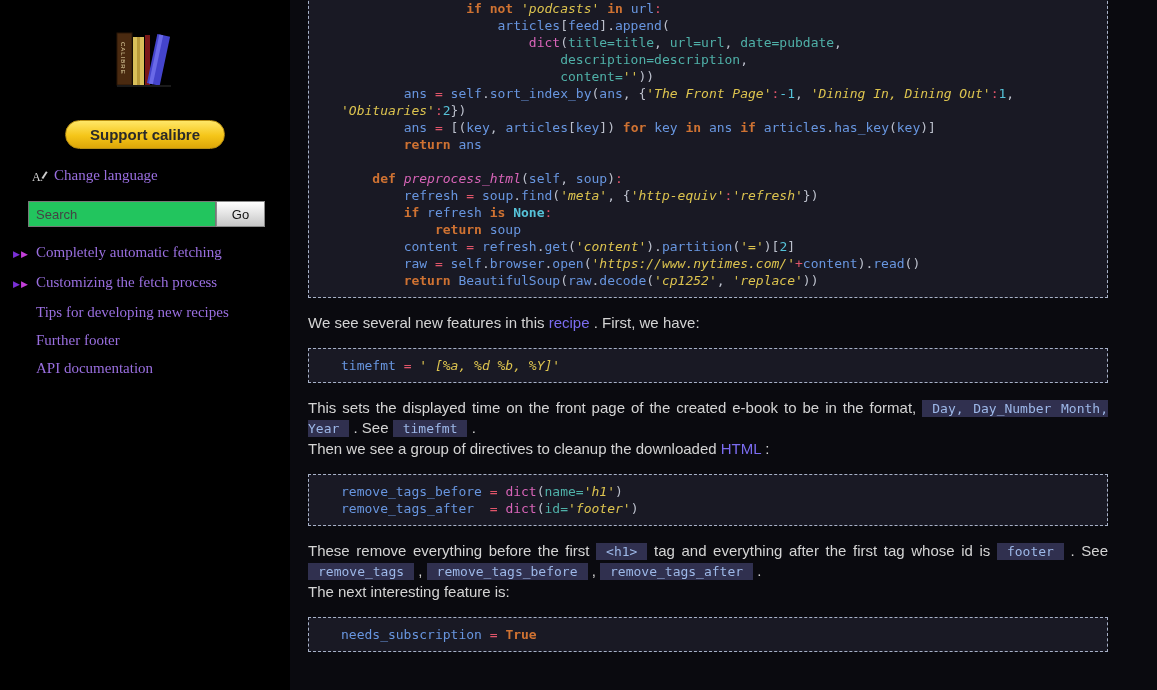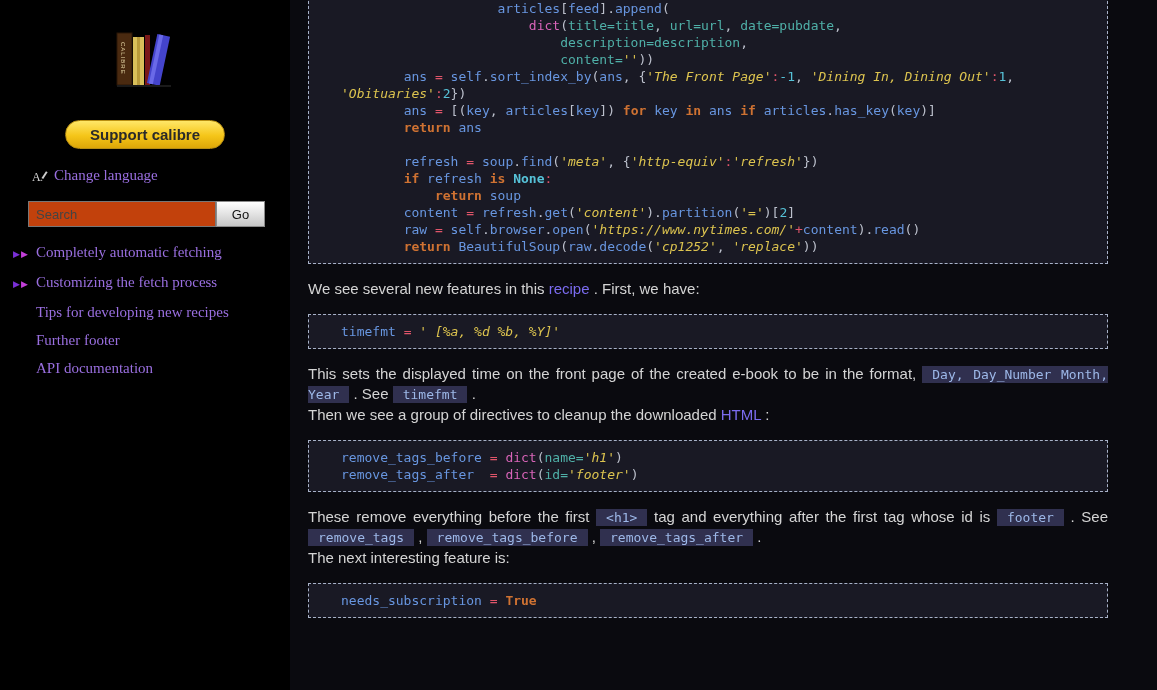--- a/index.html
+++ b/index.html
@@ -17,21 +17,21 @@
   
   .sidebar{flex:0 0 290px;background:var(--page-bg);height:576px;border-radius:23px;}
   .logo{display:block;width:76px;margin:30px auto 0;cursor:pointer;}
   .support{display:flex;align-items:center;justify-content:center;width:160px;height:29px;margin:26px auto 0;
     background:linear-gradient(#ffe768,var(--support-yellow) 55%,#dda708);border:1px solid #b98f12;border-radius:15px;
     color:#2a2a2a;font:bold 15px "Liberation Sans",sans-serif;text-decoration:none;}
   .langrow{display:flex;align-items:center;gap:6px;margin:18px 0 0 32px;text-decoration:none;
     color:var(--sidebar-link);font:15px "Liberation Serif",serif;}
   .langicon{display:inline-flex;}
   .searchrow{display:flex;margin:17px 0 0 28px;}
-  .searchinput{width:188px;height:26px;border:1px solid #777;background:#c2410c;color:#222;
+  .searchinput{width:188px;height:26px;border:1px solid #777;background:#22c55e;color:#222;
     padding:2px 7px;font:13px "Liberation Sans",sans-serif;outline:none;}
   .searchinput::placeholder{color:#444;}
   .gobtn{width:49px;height:26px;margin-left:0;background:linear-gradient(#ffffff,#c6c6c6);
     border:1px solid #8a8a8a;color:#111;font:13px "Liberation Sans",sans-serif;cursor:pointer;}
   .nav{margin:15px 0 0 13px;font:15px "Liberation Serif",serif;}
   .nav-item{display:flex;align-items:baseline;margin:0 0 8px 0;line-height:20px;}
   .arrowbox{display:inline-block;width:23px;font-size:9px;letter-spacing:1px;}
   .arrowbox .a1{color:#7a2fd8;}
   .arrowbox .a2{color:#c23fd8;}
   .navlink{color:var(--sidebar-link);text-decoration:none;text-align:center;}
@@ -118,29 +118,31 @@
         </div>
         <div class="nav-item">
           <span class="arrowbox"></span>
           <a href="#" class="navlink">API documentation</a>
         </div>
       </nav>
   </aside>
 
   <main class="main">
     <div class="codeblock codeblock-top">
+        <div class="code-line"><span class="tok-pn">                </span><span class="tok-kw">if</span><span class="tok-pn"> </span><span class="tok-kw">not</span><span class="tok-pn"> </span><span class="tok-str">'podcasts'</span><span class="tok-pn"> </span><span class="tok-kw">in</span><span class="tok-pn"> </span><span class="tok-nm">url</span><span class="tok-op">:</span></div>
         <div class="code-line"><span class="tok-pn">                    </span><span class="tok-nm">articles</span><span class="tok-pn">[</span><span class="tok-nm">feed</span><span class="tok-pn">].</span><span class="tok-nm">append</span><span class="tok-pn">(</span></div>
         <div class="code-line"><span class="tok-pn">                        </span><span class="tok-fn">dict</span><span class="tok-pn">(</span><span class="tok-ka">title=title</span><span class="tok-pn">, </span><span class="tok-ka">url=url</span><span class="tok-pn">, </span><span class="tok-ka">date=pubdate</span><span class="tok-pn">,</span></div>
         <div class="code-line"><span class="tok-pn">                            </span><span class="tok-ka">description=description</span><span class="tok-pn">,</span></div>
         <div class="code-line"><span class="tok-pn">                            </span><span class="tok-ka">content=</span><span class="tok-str">''</span><span class="tok-pn">))</span></div>
         <div class="code-line"><span class="tok-pn">        </span><span class="tok-nm">ans</span><span class="tok-pn"> </span><span class="tok-op">=</span><span class="tok-pn"> </span><span class="tok-nm">self</span><span class="tok-pn">.</span><span class="tok-nm">sort_index_by</span><span class="tok-pn">(</span><span class="tok-nm">ans</span><span class="tok-pn">, {</span><span class="tok-str">'The Front Page'</span><span class="tok-op">:</span><span class="tok-num">-1</span><span class="tok-pn">, </span><span class="tok-str">'Dining In, Dining Out'</span><span class="tok-op">:</span><span class="tok-num">1</span><span class="tok-pn">,</span></div>
         <div class="code-line"><span class="tok-str">'Obituaries'</span><span class="tok-op">:</span><span class="tok-num">2</span><span class="tok-pn">})</span></div>
         <div class="code-line"><span class="tok-pn">        </span><span class="tok-nm">ans</span><span class="tok-pn"> </span><span class="tok-op">=</span><span class="tok-pn"> [(</span><span class="tok-nm">key</span><span class="tok-pn">, </span><span class="tok-nm">articles</span><span class="tok-pn">[</span><span class="tok-nm">key</span><span class="tok-pn">]) </span><span class="tok-kw">for</span><span class="tok-pn"> </span><span class="tok-nm">key</span><span class="tok-pn"> </span><span class="tok-kw">in</span><span class="tok-pn"> </span><span class="tok-nm">ans</span><span class="tok-pn"> </span><span class="tok-kw">if</span><span class="tok-pn"> </span><span class="tok-nm">articles</span><span class="tok-pn">.</span><span class="tok-nm">has_key</span><span class="tok-pn">(</span><span class="tok-nm">key</span><span class="tok-pn">)]</span></div>
         <div class="code-line"><span class="tok-pn">        </span><span class="tok-kw">return</span><span class="tok-pn"> </span><span class="tok-nm">ans</span></div>
         <div class="code-line">&nbsp;</div>
+        <div class="code-line"><span class="tok-pn">    </span><span class="tok-kw">def</span><span class="tok-pn"> </span><span class="tok-df">preprocess_html</span><span class="tok-pn">(</span><span class="tok-nm">self</span><span class="tok-pn">, </span><span class="tok-nm">soup</span><span class="tok-pn">)</span><span class="tok-op">:</span></div>
         <div class="code-line"><span class="tok-pn">        </span><span class="tok-nm">refresh</span><span class="tok-pn"> </span><span class="tok-op">=</span><span class="tok-pn"> </span><span class="tok-nm">soup</span><span class="tok-pn">.</span><span class="tok-nm">find</span><span class="tok-pn">(</span><span class="tok-str">'meta'</span><span class="tok-pn">, {</span><span class="tok-str">'http-equiv'</span><span class="tok-op">:</span><span class="tok-str">'refresh'</span><span class="tok-pn">})</span></div>
         <div class="code-line"><span class="tok-pn">        </span><span class="tok-kw">if</span><span class="tok-pn"> </span><span class="tok-nm">refresh</span><span class="tok-pn"> </span><span class="tok-kw">is</span><span class="tok-pn"> </span><span class="tok-bi">None</span><span class="tok-op">:</span></div>
         <div class="code-line"><span class="tok-pn">            </span><span class="tok-kw">return</span><span class="tok-pn"> </span><span class="tok-nm">soup</span></div>
         <div class="code-line"><span class="tok-pn">        </span><span class="tok-nm">content</span><span class="tok-pn"> </span><span class="tok-op">=</span><span class="tok-pn"> </span><span class="tok-nm">refresh</span><span class="tok-pn">.</span><span class="tok-nm">get</span><span class="tok-pn">(</span><span class="tok-str">'content'</span><span class="tok-pn">).</span><span class="tok-nm">partition</span><span class="tok-pn">(</span><span class="tok-str">'='</span><span class="tok-pn">)[</span><span class="tok-num">2</span><span class="tok-pn">]</span></div>
         <div class="code-line"><span class="tok-pn">        </span><span class="tok-nm">raw</span><span class="tok-pn"> </span><span class="tok-op">=</span><span class="tok-pn"> </span><span class="tok-nm">self</span><span class="tok-pn">.</span><span class="tok-nm">browser</span><span class="tok-pn">.</span><span class="tok-nm">open</span><span class="tok-pn">(</span><span class="tok-str">'https://www.nytimes.com/'</span><span class="tok-op">+</span><span class="tok-nm">content</span><span class="tok-pn">).</span><span class="tok-nm">read</span><span class="tok-pn">()</span></div>
         <div class="code-line"><span class="tok-pn">        </span><span class="tok-kw">return</span><span class="tok-pn"> </span><span class="tok-nm">BeautifulSoup</span><span class="tok-pn">(</span><span class="tok-nm">raw</span><span class="tok-pn">.</span><span class="tok-nm">decode</span><span class="tok-pn">(</span><span class="tok-str">'cp1252'</span><span class="tok-pn">, </span><span class="tok-str">'replace'</span><span class="tok-pn">))</span></div>
       </div>
     <p class="para"><span>We see several new features in this </span><a href="#" class="plink">recipe</a><span> . First, we have:</span></p>
     <div class="codeblock">
         <div class="code-line"><span class="tok-nm">timefmt</span><span class="tok-pn"> </span><span class="tok-op">=</span><span class="tok-pn"> </span><span class="tok-str">' [%a, %d %b, %Y]'</span></div>

